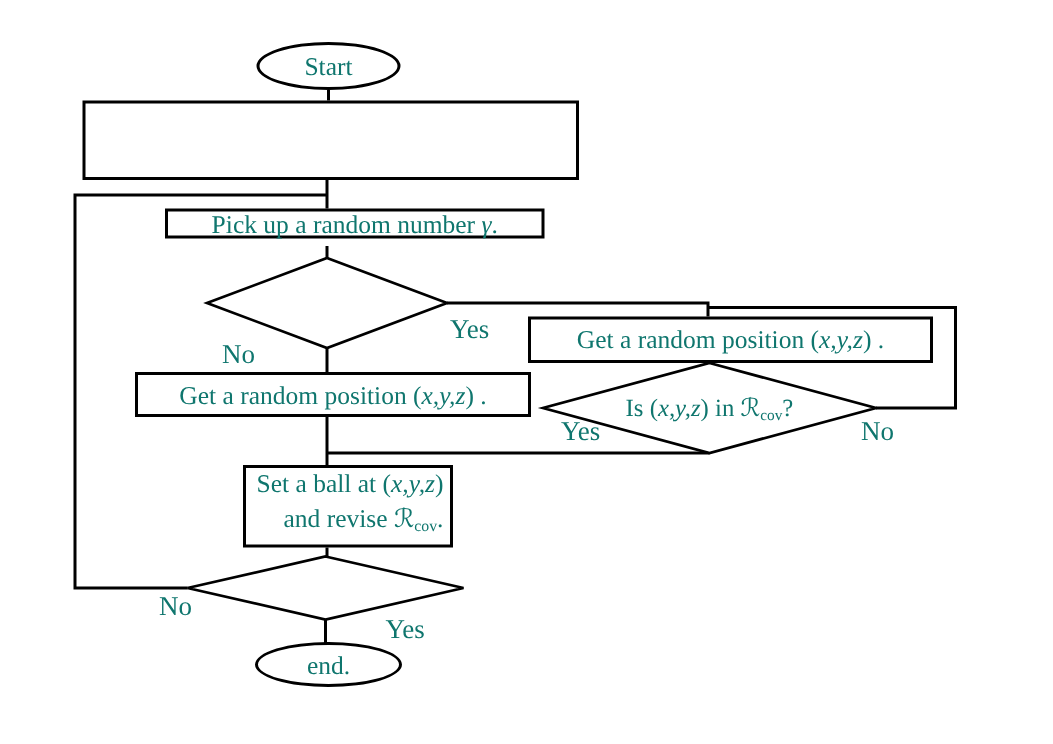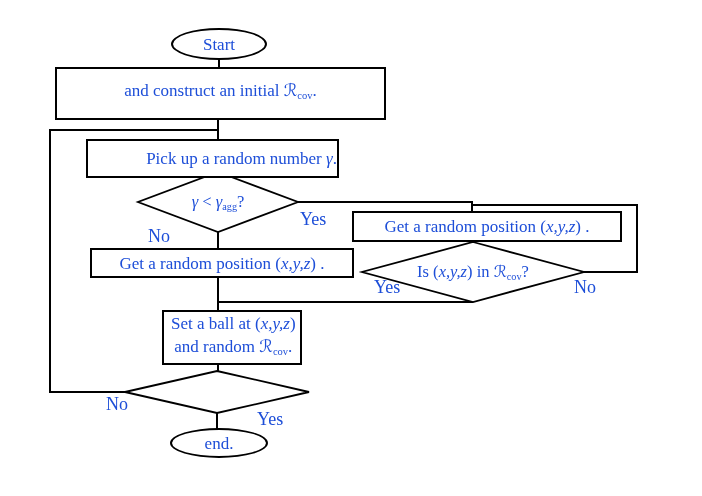--- a/index.html
+++ b/index.html
@@ -1,27 +1,27 @@
 <!DOCTYPE html>
 <html><head>
 <meta charset="utf-8">
 <style>
   html,body{margin:0;padding:0;background:#ffffff;}
   .canvas{
     position:relative;width:702px;height:496px;background:#ffffff;
-    font-family:"Liberation Serif","DejaVu Serif",serif;color:#1d4ed8;overflow:hidden;
+    font-family:"Liberation Serif","DejaVu Serif",serif;color:#0f766e;overflow:hidden;
   }
   .lines{position:absolute;left:0;top:0;}
   .node{
     position:absolute;box-sizing:border-box;background:#ffffff;border:2px solid #000;
     display:flex;align-items:center;justify-content:center;
     text-align:center;font-size:17px;line-height:23px;
   }
   .node .multiline{display:block;}
-  .node.left-align{justify-content:flex-start;text-align:center;padding-left:7px;}
+  .node.left-align{justify-content:flex-start;text-align:right;padding-left:7px;}
   .ellipse{border-radius:50%;}
   .dtext{
     position:absolute;text-align:center;font-size:16.5px;line-height:20px;
     background:transparent;
   }
   .elabel{position:absolute;font-size:18px;line-height:20px;}
   .it{font-style:italic;}
   .sub{font-size:0.62em;vertical-align:-0.3em;letter-spacing:0;}
   .scr{font-family:"DejaVu Serif","DejaVu Sans",serif;}
 </style>
@@ -48,35 +48,29 @@
     <polygon points="473,242 584,272 473,302 362,272" fill="#ffffff" stroke="#000" stroke-width="1.8"></polygon>
     <polygon points="217,371 309,392 217,413 125,392" fill="#ffffff" stroke="#000" stroke-width="1.8"></polygon>
   </svg>
 
   <div class="node ellipse" style="left:171px;top:28px;width:96px;height:32px;">
     <span>Start</span>
   </div>
 
   <div class="node" style="left:55px;top:67px;width:331px;height:53px;">
     <span class="multiline">
-      <span style="display:block;">
-        <span>and construct an initial </span><span class="scr">ℛ</span><span class="sub">cov</span><span>.</span>
-      </span>
     </span>
   </div>
 
-  <div class="node" style="left:86px;top:139px;width:253px;height:39px;justify-content:flex-end;">
+  <div class="node" style="left:110px;top:139px;width:253px;height:20px;">
     <span>
       <span>Pick up a random number </span><span class="it">γ</span><span>.</span>
     </span>
   </div>
 
-  <div class="dtext" style="left:128px;top:192px;width:180px;">
-    <span class="it">γ</span><span> &lt; </span><span class="it">γ</span><span class="sub">agg</span><span>?</span>
-  </div>
 
   <div class="node" style="left:352px;top:211px;width:270px;height:31px;">
     <span>
       <span>Get a random position (</span><span class="it">x,y,z</span><span>) .</span>
     </span>
   </div>
 
   <div class="dtext" style="left:358px;top:262px;width:230px;">
     <span>Is (</span><span class="it">x,y,z</span><span>) in </span><span class="scr">ℛ</span><span class="sub">cov</span><span>?</span>
   </div>
@@ -86,21 +80,21 @@
       <span>Get a random position (</span><span class="it">x,y,z</span><span>) .</span>
     </span>
   </div>
 
   <div class="node left-align" style="left:162px;top:310px;width:140px;height:55px;">
     <span class="multiline">
       <span style="display:block;">
         <span>Set a ball at (</span><span class="it">x,y,z</span><span>)</span>
       </span>
       <span style="display:block;">
-        <span>and random </span><span class="scr">ℛ</span><span class="sub">cov</span><span>.</span>
+        <span>and revise </span><span class="scr">ℛ</span><span class="sub">cov</span><span>.</span>
       </span>
     </span>
   </div>
 
 
   <div class="node ellipse" style="left:170px;top:428px;width:98px;height:30px;justify-content:center;">
     <span>end.</span>
   </div>
 
   <div class="elabel" style="left:300px;top:209px;">Yes</div>

